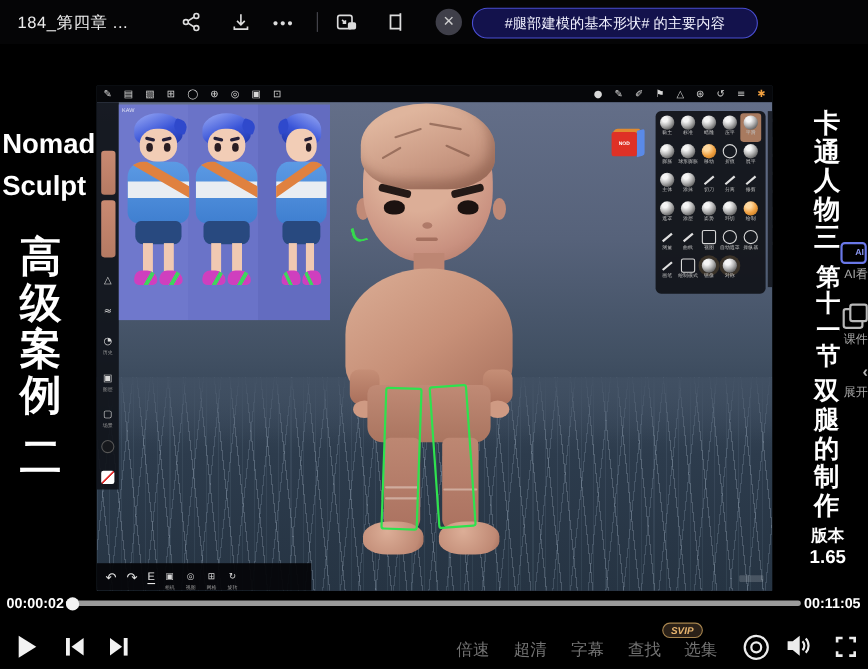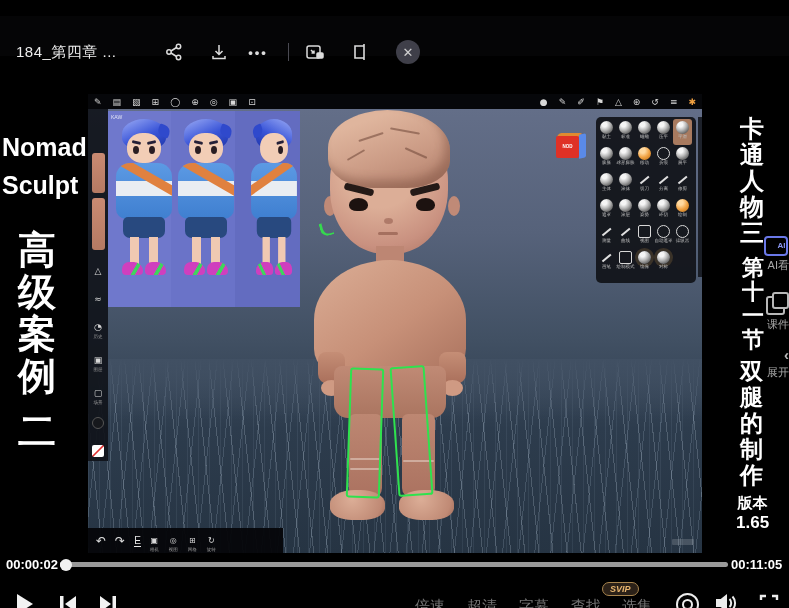--- a/index.html
+++ b/index.html
@@ -1,18 +1,18 @@
 <!DOCTYPE html>
 <html><head>
 <meta charset="utf-8">
 <style>
   html,body{margin:0;padding:0;background:#000;}
   body{width:789px;height:608px;position:relative;overflow:hidden;
        font-family:"Liberation Sans","DejaVu Sans",sans-serif;color:#e8e8e8;}
-  .abs{position:absolute;margin-top:16px;}
+  .abs{position:absolute;}
 
   
   #top-bar{left:0;top:0;width:789px;height:40px;background:#050506;}
   .tb-title{left:16px;top:11px;font-size:15px;color:#ececec;letter-spacing:.5px;}
   .tb-ic{top:8px;width:24px;height:24px;display:flex;align-items:center;justify-content:center;cursor:pointer;}
   .tb-ic svg{display:block;}
   .tb-more{color:#dcdcdc;font-size:13px;letter-spacing:2px;font-weight:bold;}
   .tb-div{top:11px;width:1px;height:18px;background:#4a4a52;}
   .tb-close{top:8px;width:24px;height:24px;border-radius:50%;background:#3f3f49;color:#cfcfcf;
             display:flex;align-items:center;justify-content:center;font-size:13px;cursor:pointer;}
@@ -220,20 +220,21 @@
   <div class="abs tb-ic" style="left:349px">
     <svg width="20" height="18" viewBox="0 0 20 18">
         <g stroke="#dcdcdc" stroke-width="1.6" fill="none">
       <path d="M13 3H4v12h9"></path>
           <path d="M13 1v16"></path>
         </g>
       </svg>
   </div>
   <div class="abs tb-close" style="left:396px">✕</div>
 
+  <div class="abs" id="topic-pill">#腿部建模的基本形状# 的主要内容</div>
 
 </div>
 
 <div class="abs" id="brand">Nomad
 Sculpt</div>
 <div class="abs vtext" id="left-vtitle">
     <span>高</span>
     <span>级</span>
     <span>案</span>
     <span>例</span>

